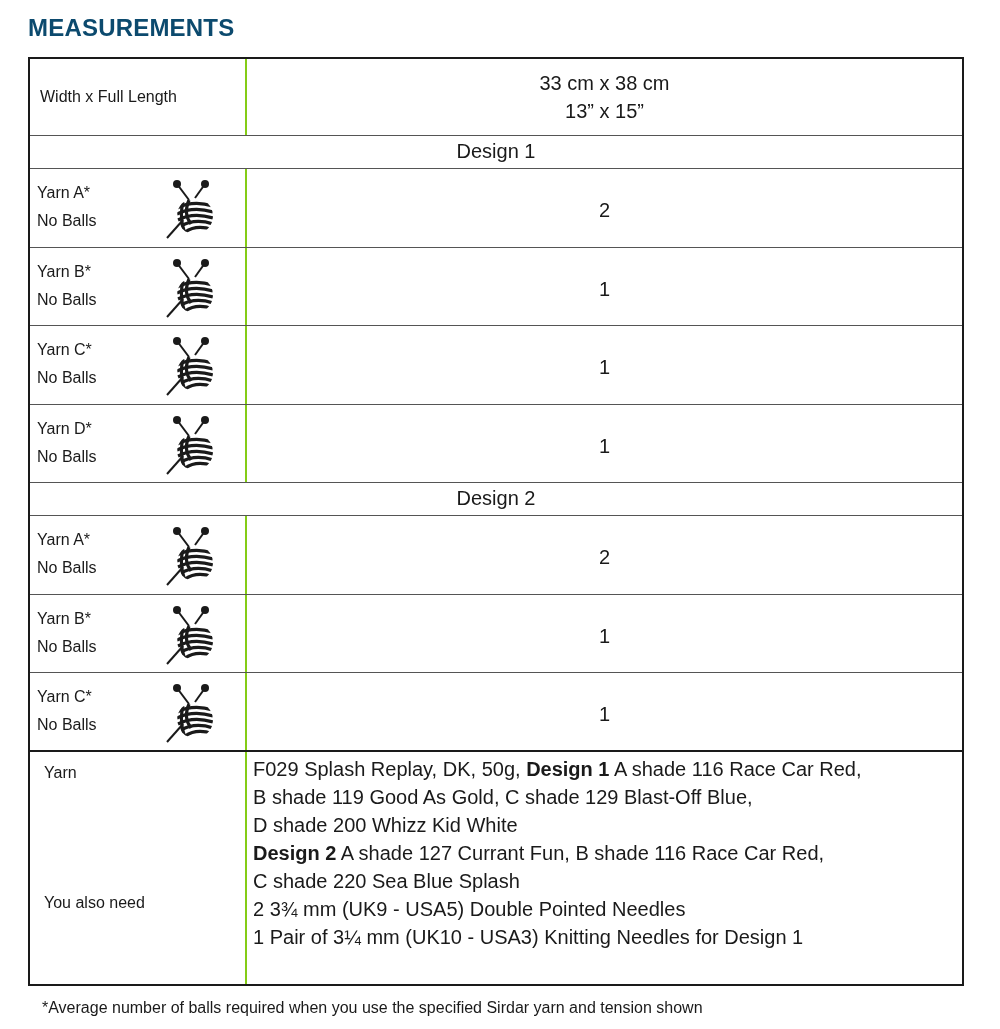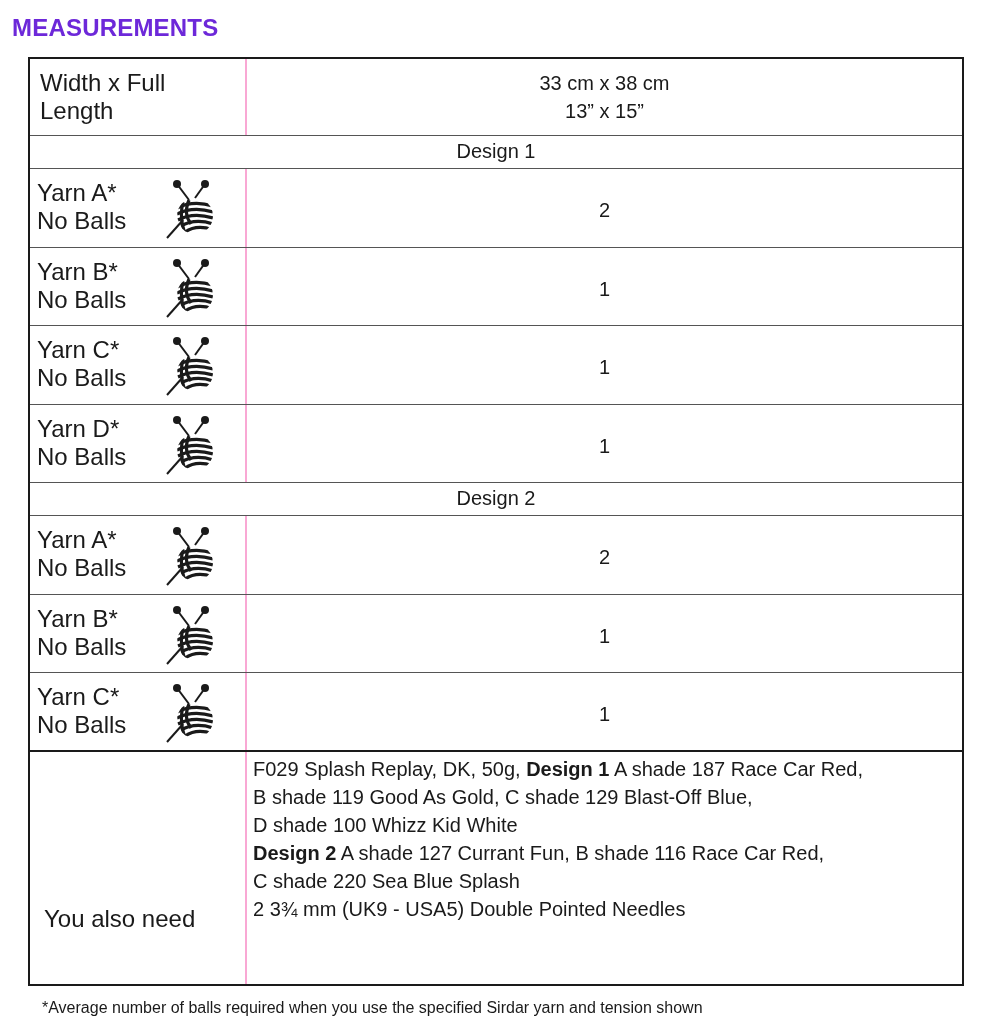--- a/index.html
+++ b/index.html
@@ -1,40 +1,40 @@
 <!DOCTYPE html>
 <html><head>
   <meta charset="utf-8">
   <style>
     * { box-sizing: border-box; margin: 0; padding: 0; }
     html, body { width: 1000px; height: 1029px; background: #ffffff; overflow: hidden; }
     body { position: relative; font-family: "DejaVu Sans", "Liberation Sans", sans-serif; color: #1a1a1a; }
 
     .title {
-      position: absolute; left: 12px; top: 14px;
+      position: absolute; left: 28px; top: 14px;
       font-family: "Liberation Sans", sans-serif;
       font-weight: bold; font-size: 24px; letter-spacing: 0.2px;
-      color: #6d28d9;
+      color: #0c4a6e;
     }
 
     .tbl {
       position: absolute; left: 28px; top: 57px; width: 936px;
       border: 2px solid #1a1a1a;
       border-collapse: collapse;
     }
     .row { display: flex; border-bottom: 1.5px solid #555; }
     .row:last-child { border-bottom: none; }
     .row.thick-bottom { border-bottom: 2px solid #1a1a1a; }
 
     .lcell {
       width: 217px; flex: 0 0 217px;
-      border-right: 2px solid #f9a8d4;
+      border-right: 2px solid #84cc16;
       position: relative;
       font-family: "Liberation Sans", sans-serif;
-      font-size: 24px; line-height: 28px;
+      font-size: 16px; line-height: 28px;
       padding-left: 10px;
     }
     .rcell {
       flex: 1; position: relative;
       font-family: "Liberation Sans", sans-serif;
       font-size: 20px; line-height: 28px;
       text-align: center;
     }
 
     .row-header { height: 77px; }
@@ -50,21 +50,21 @@
 
     .row-yarn { height: 78.5px; }
     .row-yarn .lcell { padding-top: 10px; padding-left: 7px; }
     .row-yarn .rcell { padding-top: 27px; }
     .yarn-icon {
       position: absolute; right: 26px; top: 9px; width: 56px; height: 62px;
     }
 
     .row-details { height: 232px; }
     .row-details .lcell { padding-top: 7px; padding-left: 14px; }
-    .row-details .lcell .need { position: absolute; left: 14px; top: 153px; text-align: right; }
+    .row-details .lcell .need { position: absolute; left: 14px; top: 137px; text-align: right; }
     .row-details .rcell {
       text-align: left; padding-left: 6px; padding-top: 3px;
       font-size: 20px; line-height: 28px;
     }
     .row-details .rcell b { font-weight: bold; }
 
     .footnote {
       position: absolute; left: 42px; top: 999px;
       font-family: "Liberation Sans", sans-serif;
       font-size: 16px; color: #1a1a1a;
@@ -189,31 +189,33 @@
       <div>No Balls</div>
       <svg class="yarn-icon">
           <use href="#yarnball"></use>
         </svg>
     </div>
     <div class="rcell">1</div>
   </div>
 
   <div class="row row-details">
     <div class="lcell">
+      <div>Yarn</div>
       <div class="need">You also need</div>
     </div>
     <div class="rcell">
       <div>
-        <span>F029 Splash Replay, DK, 50g, </span><b>Design 1</b><span> A shade 187 Race Car Red,</span>
+        <span>F029 Splash Replay, DK, 50g, </span><b>Design 1</b><span> A shade 116 Race Car Red,</span>
       </div>
       <div>B shade 119 Good As Gold, C shade 129 Blast-Off Blue,</div>
-      <div>D shade 100 Whizz Kid White</div>
+      <div>D shade 200 Whizz Kid White</div>
       <div>
         <b>Design 2</b><span> A shade 127 Currant Fun, B shade 116 Race Car Red,</span>
       </div>
       <div>C shade 220 Sea Blue Splash</div>
       <div>2 3¾ mm (UK9 - USA5) Double Pointed Needles</div>
+      <div>1 Pair of 3¼ mm (UK10 - USA3) Knitting Needles for Design 1</div>
     </div>
   </div>
 
 </div>
 
 <div class="footnote">*Average number of balls required when you use the specified Sirdar yarn and tension shown</div>
 
 </body></html>

